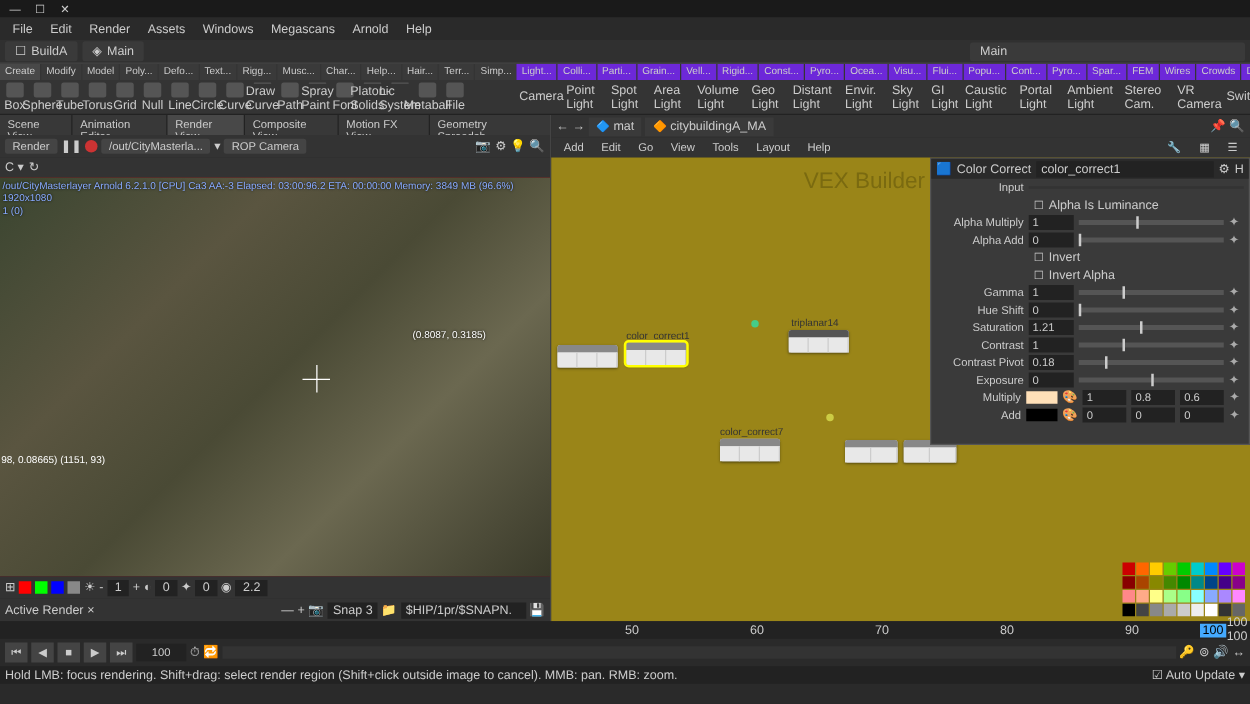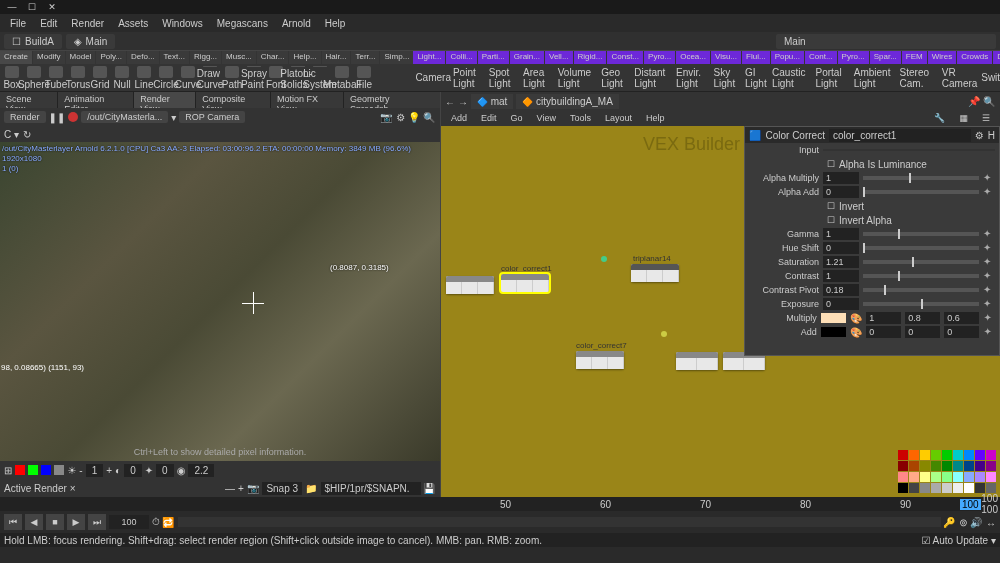--- a/index.html
+++ b/index.html
@@ -272,21 +272,20 @@
     </div>
     <div class="viewport">
       <div class="vp-content"></div>
       <div class="vp-overlay">/out/CityMasterlayer  Arnold 6.2.1.0 [CPU]  Ca3  AA:-3  Elapsed: 03:00:96.2  ETA: 00:00:00   Memory: 3849 MB  (96.6%)</div>
       <div class="vp-overlay" style="top:12px">1920x1080</div>
       <div class="vp-overlay" style="top:22px">1  (0)</div>
       <div class="vp-coord">(0.8087, 0.3185)</div>
       <div class="vp-coord2">98, 0.08665)
 (1151, 93)</div>
       <div class="vp-cursor"></div>
-      <div class="vp-hint">Ctrl+Left to show detailed pixel information.</div>
     </div>
     <div class="viewport-bottom">
       <span>⊞</span>
       <div class="color-sq" style="background:#f00"></div>
       <div class="color-sq" style="background:#0f0"></div>
       <div class="color-sq" style="background:#00f"></div>
       <div class="color-sq" style="background:#888"></div>
       <span>☀</span>
       <span>-</span>
         <span class="val" style="background:#222;padding:1px 6px">1</span>

